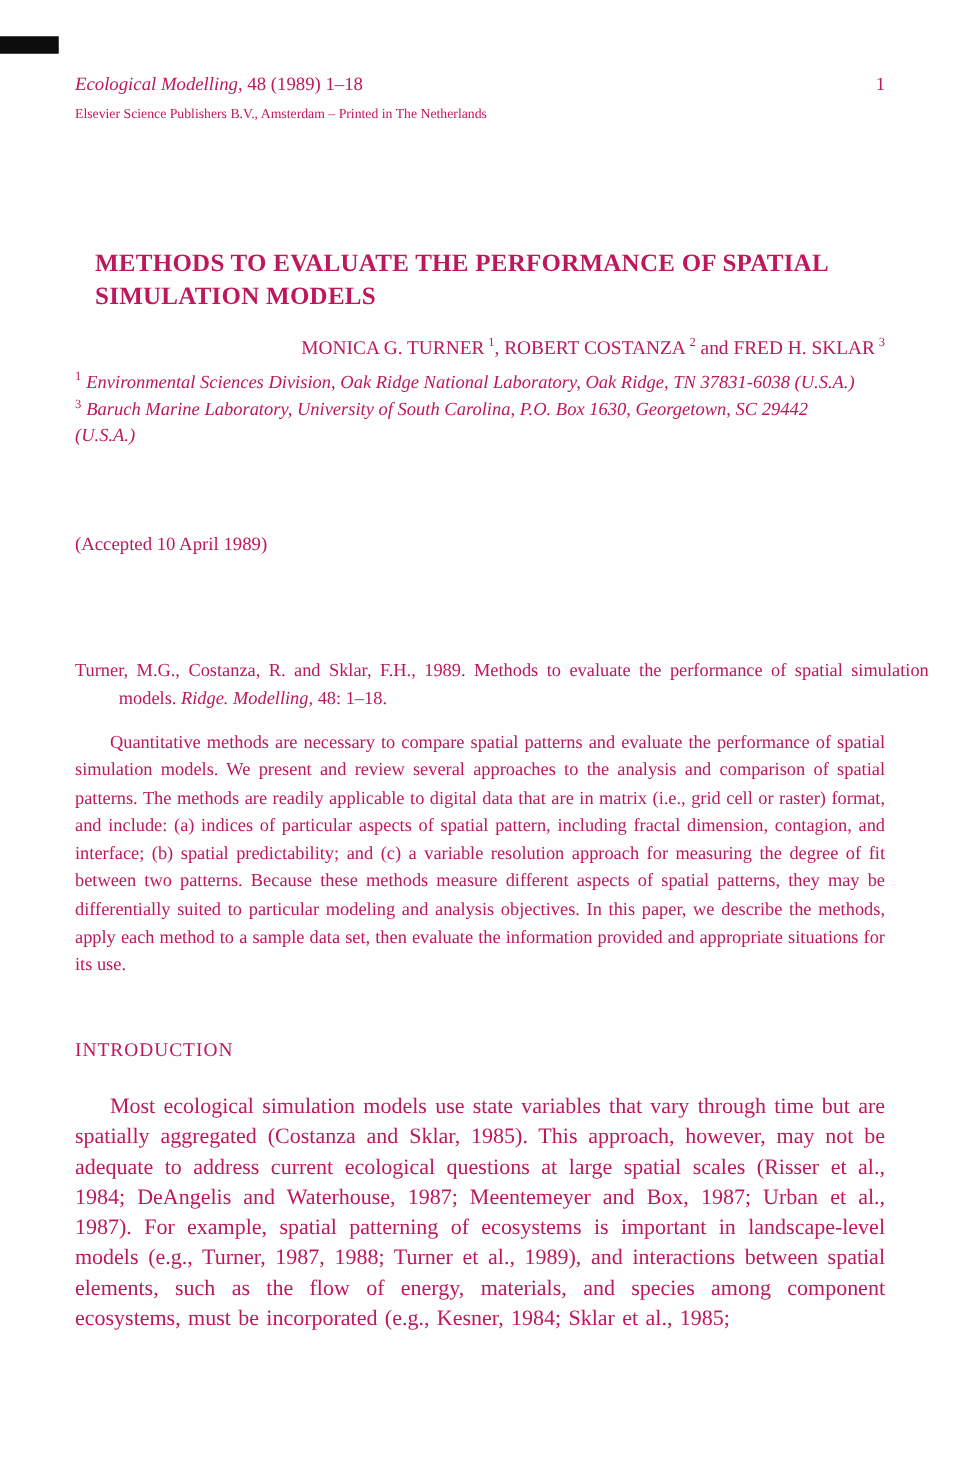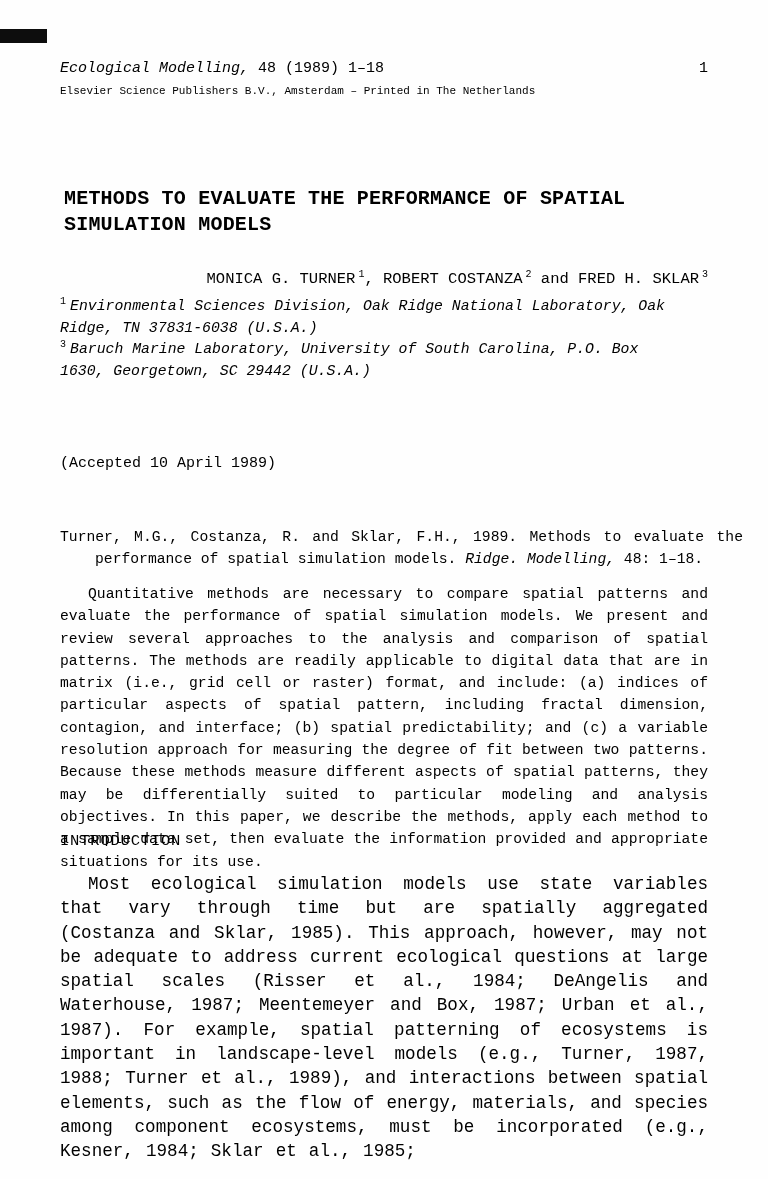--- a/index.html
+++ b/index.html
@@ -5,22 +5,22 @@
   html, body {
     margin: 0;
     padding: 0;
     background: #ffffff;
   }
   .page {
     position: relative;
     width: 768px;
     height: 1179px;
     background: #fefefe;
-    font-family: Liberation Mono, monospace;
-    color: #000000;
+    font-family: Liberation Serif, serif;
+    color: #be185d;
     overflow: hidden;
   }
   .scan-mark {
     position: absolute;
     left: 0;
     top: 29px;
     width: 47px;
     height: 14px;
     background: #0d0d0d;
   }
@@ -67,21 +67,20 @@
     width: 630px;
     font-size: 14.8px;
     line-height: 21.6px;
   }
   .affil { font-style: italic; }
   .affil sup { font-style: normal; margin-right: 4px; }
 
   .accepted {
     top: 428px;
     font-size: 15px;
-    margin-top: 27px;
   }
 
   .abstract-heading {
     top: 490px;
     font-size: 15px;
     letter-spacing: 0.8px;
   }
 
   .citation {
     top: 526px;
@@ -122,21 +121,21 @@
 
   <div class="scan-mark"></div>
 
   <div class="block header-line1">
     <span><span class="italic">Ecological Modelling,</span><span> 48 (1989) 1–18</span></span>
     <span>1</span>
   </div>
 
   <div class="block header-line2">Elsevier Science Publishers B.V., Amsterdam – Printed in The Netherlands</div>
 
-  <h1 class="block title" style="margin:4px;">METHODS TO EVALUATE THE PERFORMANCE OF SPATIAL SIMULATION MODELS</h1>
+  <h1 class="block title" style="margin:16px;">METHODS TO EVALUATE THE PERFORMANCE OF SPATIAL SIMULATION MODELS</h1>
 
   <div class="block authors">
     <span>MONICA G. TURNER</span><sup>1</sup><span>, </span><span>ROBERT COSTANZA</span><sup>2</sup><span> and </span><span>FRED H. SKLAR</span><sup>3</sup>
   </div>
 
   <div class="block affils">
     <div class="affil"><sup>1</sup><span>Environmental Sciences Division, Oak Ridge National Laboratory, Oak Ridge, TN 37831-6038 (U.S.A.)</span></div>
     <div class="affil"><sup>3</sup><span>Baruch Marine Laboratory, University of South Carolina, P.O. Box 1630, Georgetown, SC 29442 (U.S.A.)</span></div>
   </div>
 

